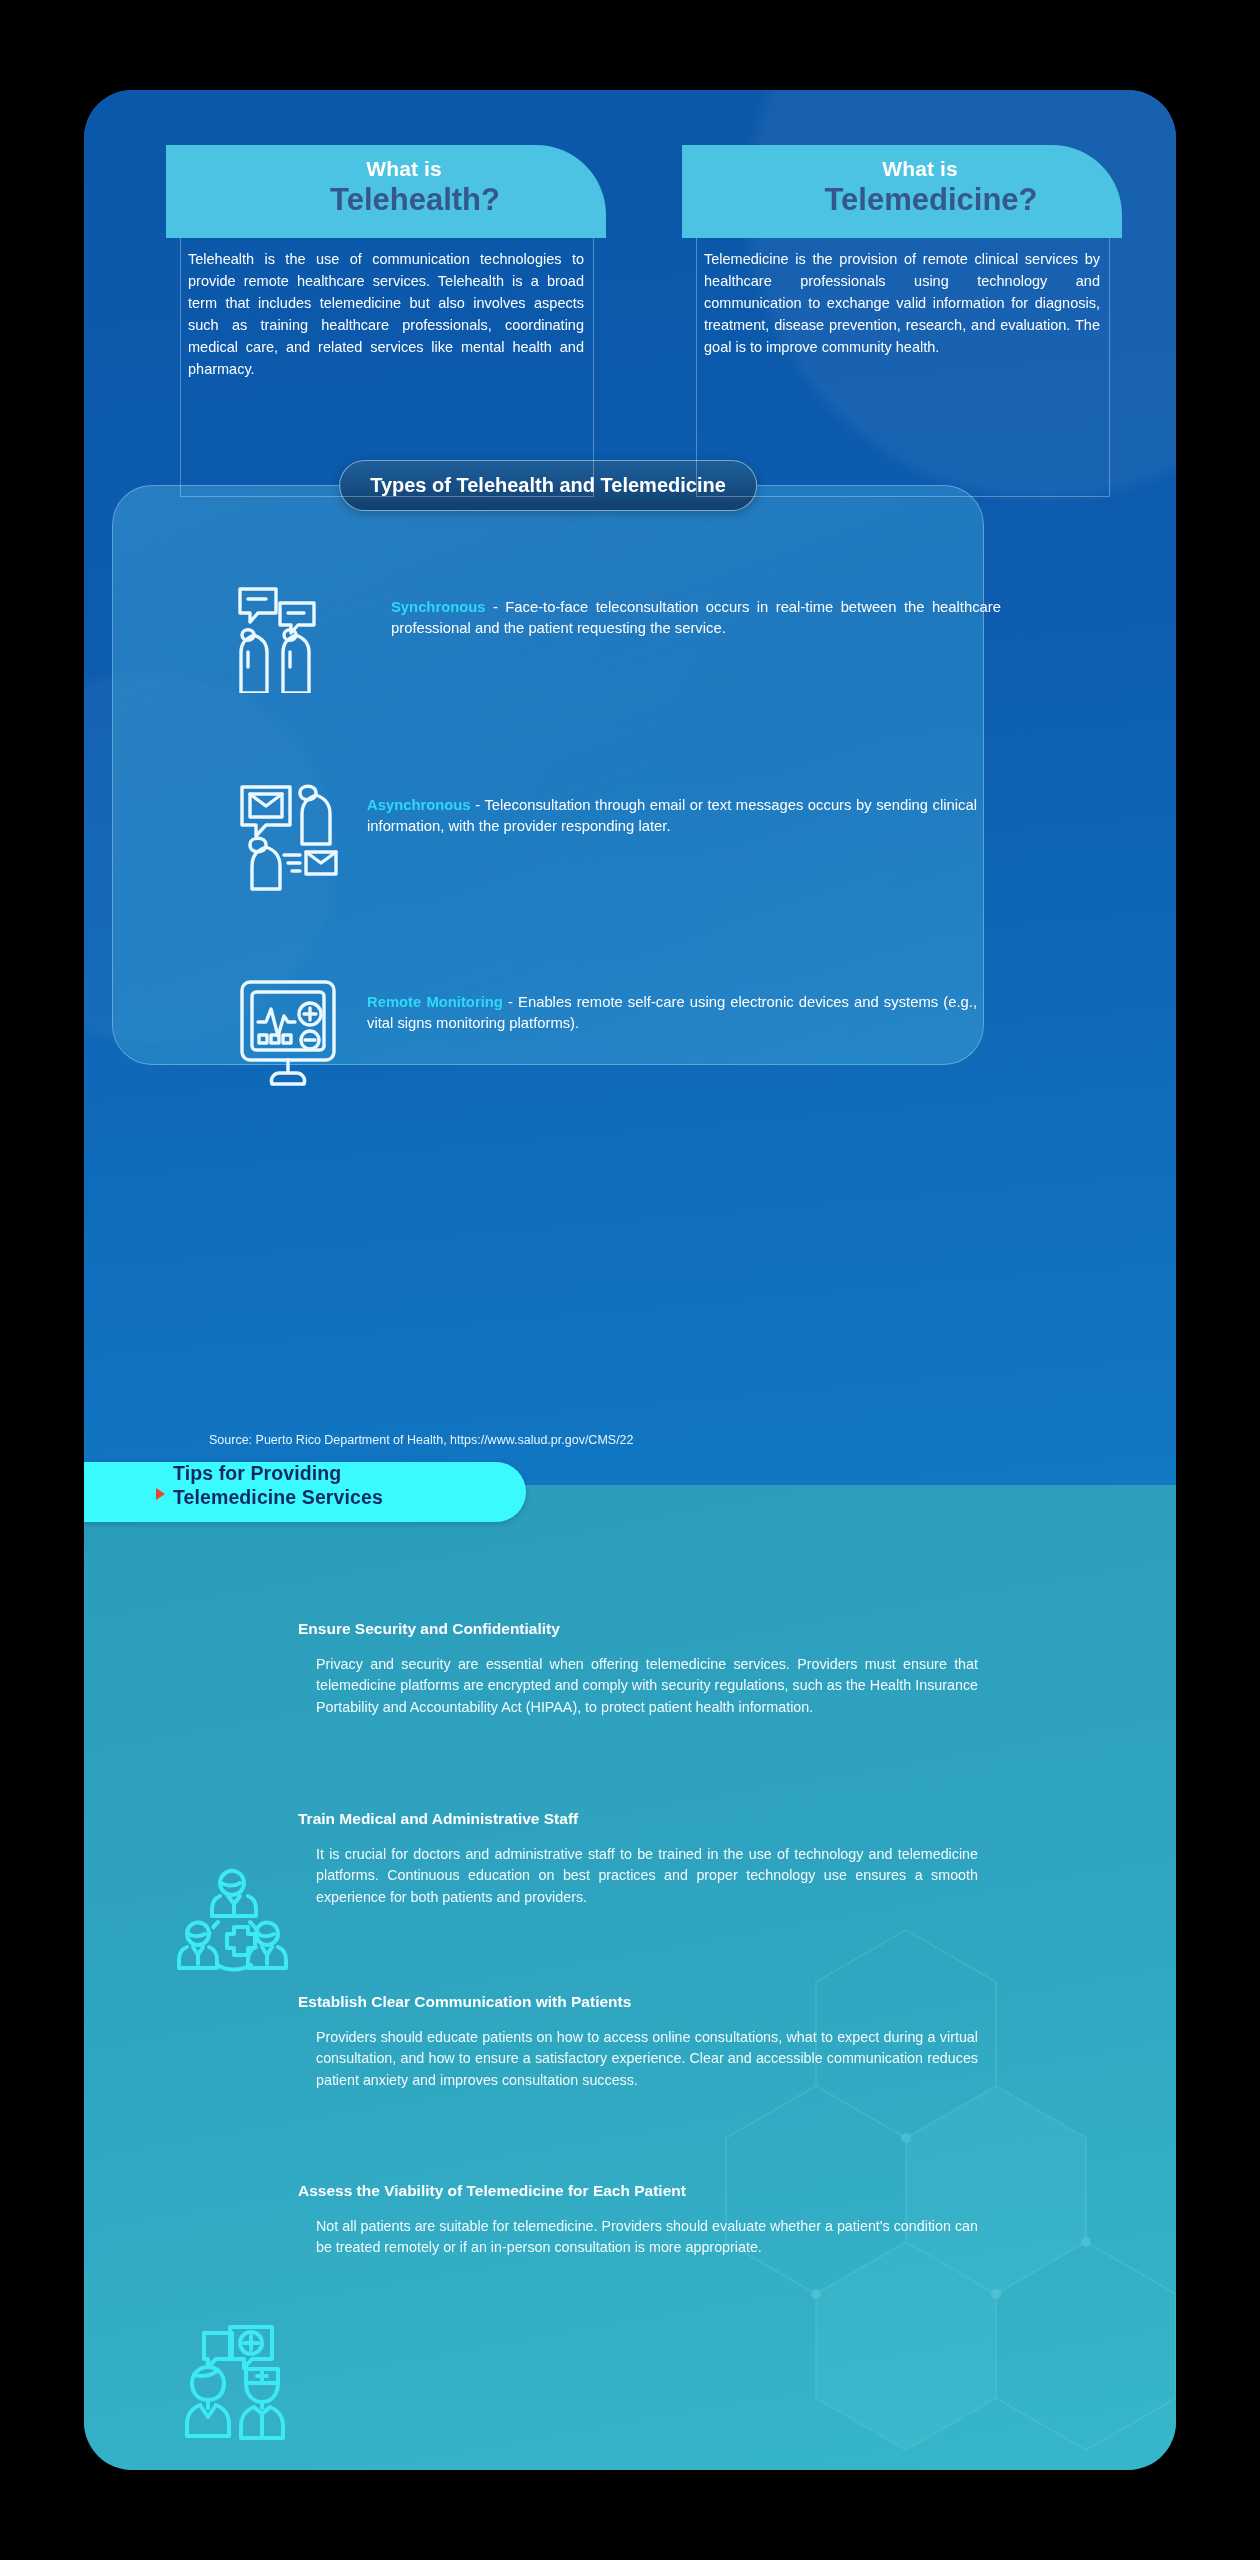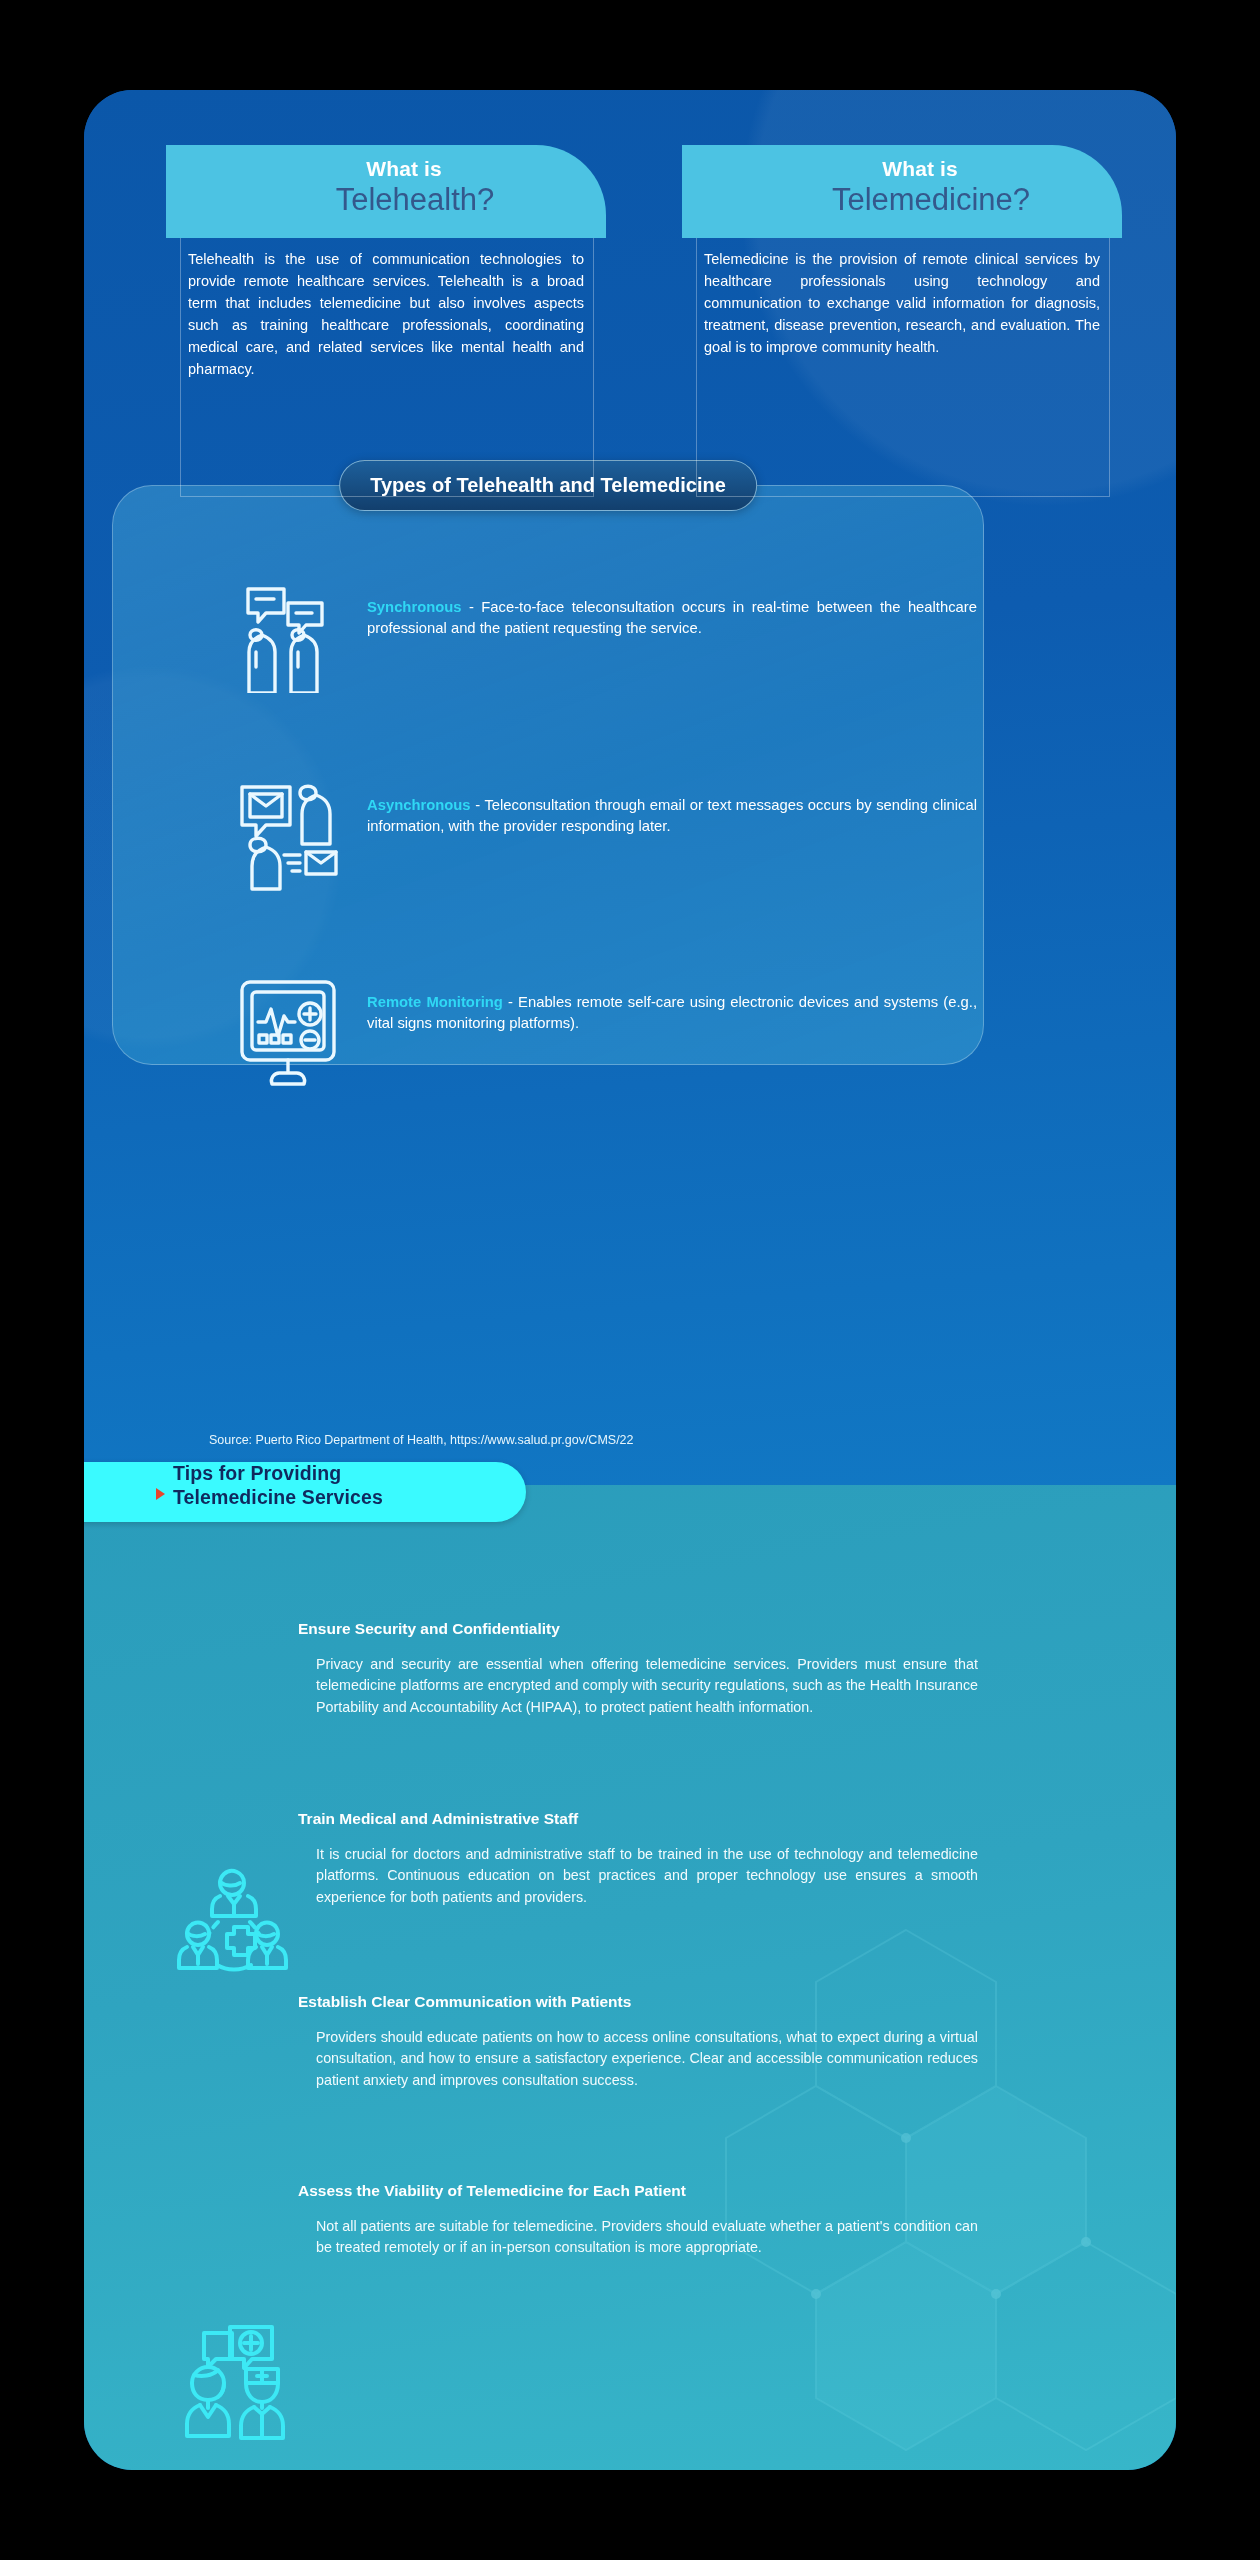--- a/index.html
+++ b/index.html
@@ -42,21 +42,21 @@
     border-radius:0 70px 0 0;
     padding:13px 0 0 36px;
     z-index:3;
     text-align:center;
   }
   .def-head .kicker {
     font-size:21px; font-weight:bold; color:#ffffff; line-height:1.05;
     letter-spacing:.1px;
   }
   .def-head .term {
-    font-size:31px; font-weight:normal; color:#34588c; line-height:1.25;
+    font-size:31px; font-weight:bold; color:#34588c; line-height:1.25;
     margin-left:22px; margin-top:1px;
   }
   .def-frame {
     position:absolute; left:14px; top:42px; width:414px; height:310px;
     border:1px solid rgba(255,255,255,.30);
     border-top:none;
     z-index:1;
   }
   .def-body {
     position:relative; z-index:2;
@@ -84,21 +84,21 @@
   }
 
   .type-row { position:absolute; display:flex; align-items:flex-start; }
   .type-row .ico { width:130px; flex:0 0 130px; display:flex; justify-content:center; }
   .type-row .txt {
     width:610px; margin-left:14px; margin-top:16px;
     font-size:14.8px; line-height:1.45; color:#ffffff;
     text-align:justify; text-align-last:left;
   }
   .type-row .txt b { color:#2fd8f5; font-weight:bold; }
-  #type-0 { left:110px; top:95px; }
+  #type-0 { left:102px; top:95px;gap:32px; }
   #type-1 { left:110px; top:293px; }
   #type-2 { left:110px; top:490px; }
 
   .src-note {
     position:absolute; left:125px; top:1343px;
     font-size:12.5px; color:#e8f6fc; z-index:5;
   }
 
   
   .bottom-section {

